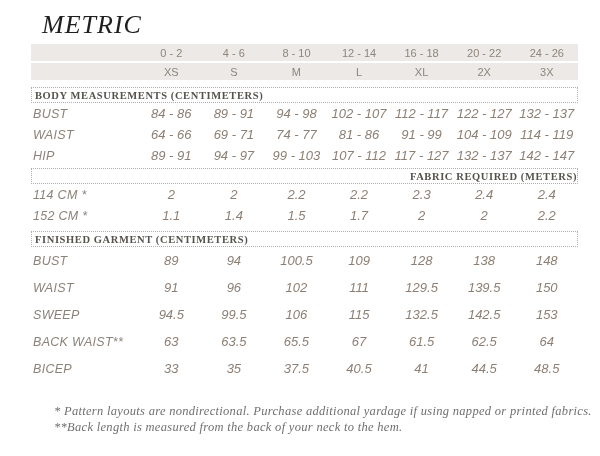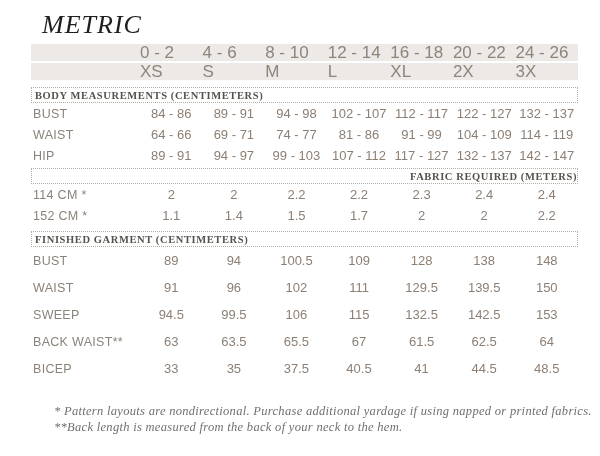--- a/index.html
+++ b/index.html
@@ -26,22 +26,22 @@
   .band {
     display: flex;
     height: 17px;
     background: #ece9e6;
     align-items: center;
     margin-bottom: 2px;
   }
   .band .spacer { width: 109px; }
   .band .cell {
     flex: 1;
-    text-align: left;
-    font-size: 17px;
+    text-align: center;
+    font-size: 11px;
     color: #8e857b;
   }
 
   .section-strip {
     border: 1px dotted #b5aea5;
     height: 16px;
     margin-top: 7px;
     display: flex;
     align-items: center;
     padding-left: 3px;
@@ -54,20 +54,21 @@
     color: #55524e;
     white-space: nowrap;
   }
   .section:nth-child(2) .section-strip { margin-top: 2px; justify-content: flex-end; }
   .section:nth-child(3) .section-strip { margin-top: 5px; }
 
   .row {
     display: flex;
     height: 21px;
     align-items: center;
+    font-style: italic;
   }
   .section:nth-child(3) .row { height: 27px; }
   .section:nth-child(3) .row:first-of-type { margin-top: 4px; }
 
   .row .row-label {
     width: 109px;
     font-size: 12.5px;
     letter-spacing: 0.3px;
     color: #8b837a;
     padding-left: 2px;

